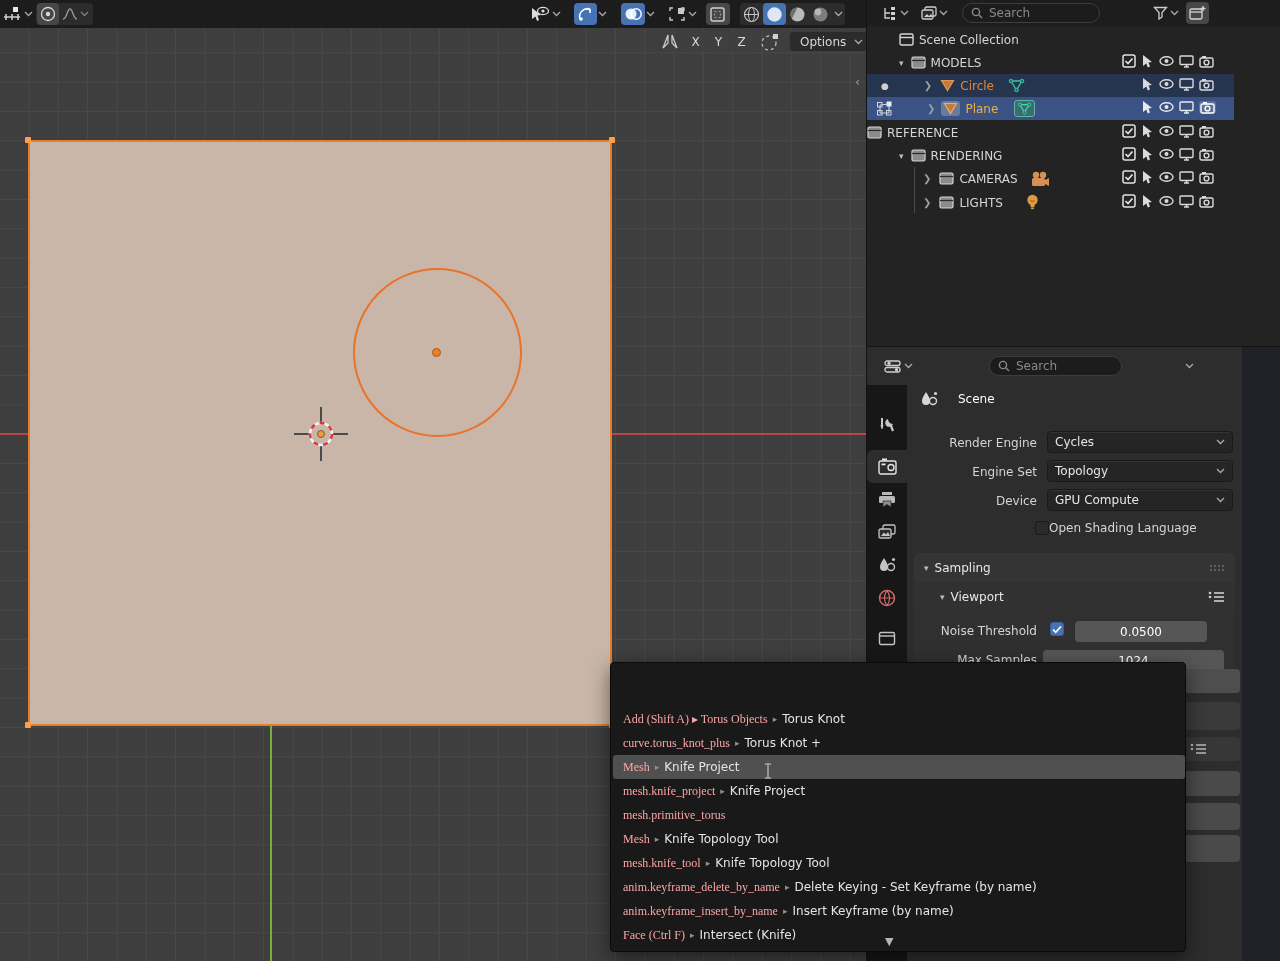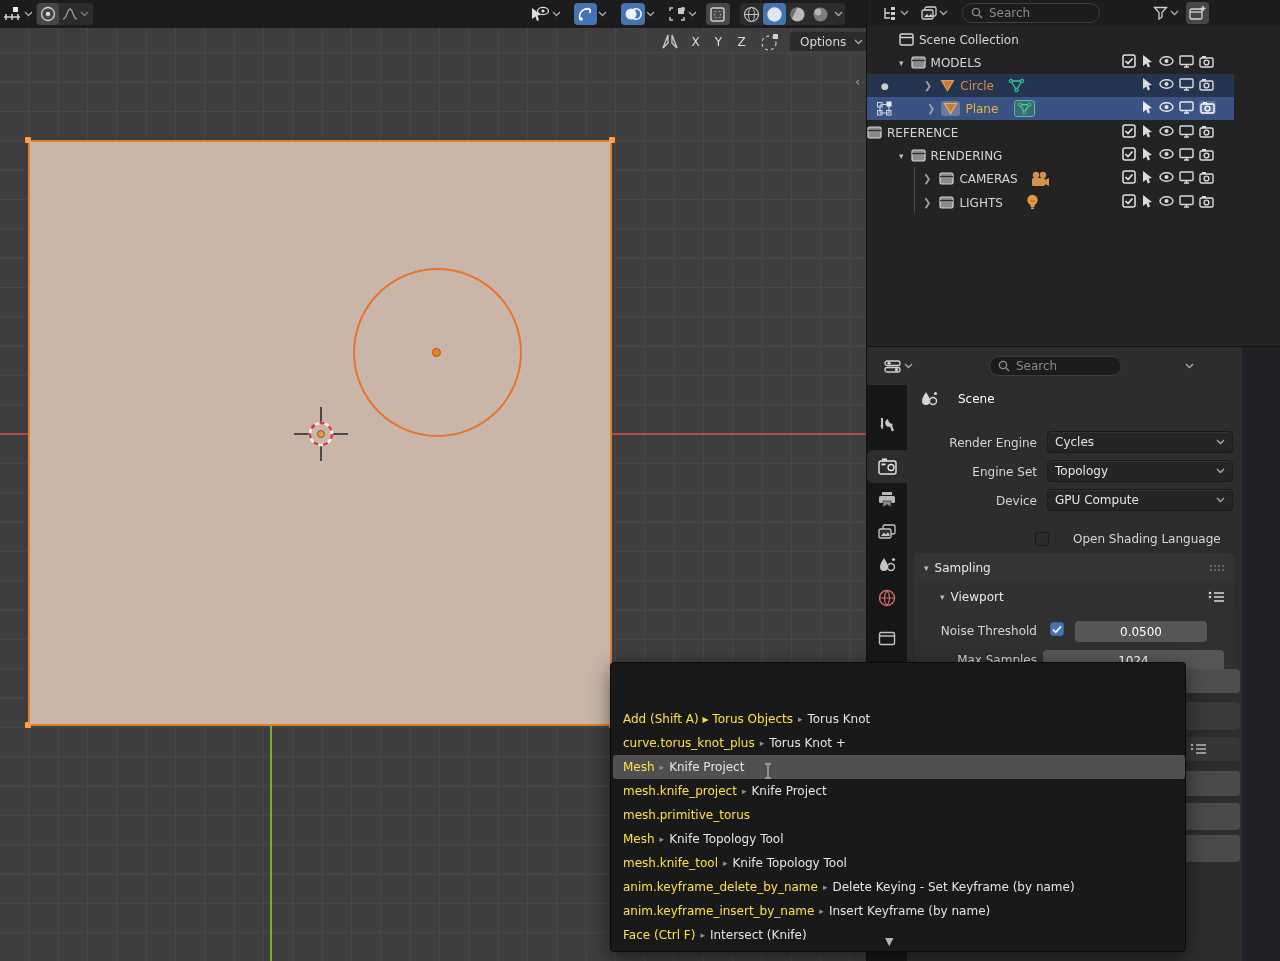--- a/index.html
+++ b/index.html
@@ -73,21 +73,21 @@
 
   
   #popup { position:absolute; left:610px; top:662px; width:576px; height:290px; background:#191919;
     border:1px solid #0a0a0a; border-radius:4px; box-shadow:0 6px 20px rgba(0,0,0,.5); z-index:40; }
   #popup-search { position:absolute; left:9px; top:7px; width:558px; height:25px; background:#1c1c1c;
     border:1px solid #404040; border-radius:5px; display:flex; align-items:center; gap:7px; padding:0 8px; }
   #popup-caret { width:1.5px; height:15px; background:#57a3e8; }
   .prow-item { position:absolute; left:2px; width:572px; height:24px; display:flex; align-items:center;
     padding-left:10px; gap:5px; white-space:nowrap; }
   .prow-item.hl { background:#505050; border-radius:3px; }
-  .pre { color:#fde047; }
+  .pre { color:#fca5a5;font-family:Liberation Serif, serif; }
   .sep { color:#8f8f8f; font-size:9px; }
   .res { color:#e4e4e4; }
   #tooltip { position:absolute; left:143px; top:133px; width:394px; height:33px; background:#202020;
     border:1px solid #0c0c0c; border-radius:3px; display:flex; align-items:center; justify-content:center;
     color:#cfcfcf; z-index:50; box-shadow:0 3px 10px rgba(0,0,0,.4); }
   #more-arrow { position:absolute; left:274px; top:272px; color:#b5b5b5; font-size:11px; }
   #ibeam { position:absolute; left:152px; top:100px; color:#a9a9a9; z-index:60; }
 </style>
 </head>
 <body>
@@ -678,21 +678,21 @@
         <path d="M1 1l3.5 3.5L8 1" stroke="#aaa" fill="none" stroke-width="1.3"></path>
       </svg>
   </div>
   <span class="plabel" style="left:40px; top:147px; width:130px;">Device</span>
   <div class="dropdown" style="left:180px; top:142px; width:186px;">
     <span>GPU Compute</span>
     <svg class="chev" viewBox="0 0 9 6">
         <path d="M1 1l3.5 3.5L8 1" stroke="#aaa" fill="none" stroke-width="1.3"></path>
       </svg>
   </div>
-  <div class="prow" style="left:168px; top:174px; gap:24px;margin-top:11px;">
+  <div class="prow" style="left:168px; top:174px; gap:0;">
     <span class="checkbox"></span>
     <span>Open Shading Language</span>
   </div>
 
   <div id="sampling-box">
     <div class="sec-head">
       <span class="chev-d">▾</span>
       <span>Sampling</span>
       <svg width="16" height="8" viewBox="0 0 16 8" style="margin-left:auto;">
         <g fill="#6f6f6f">

